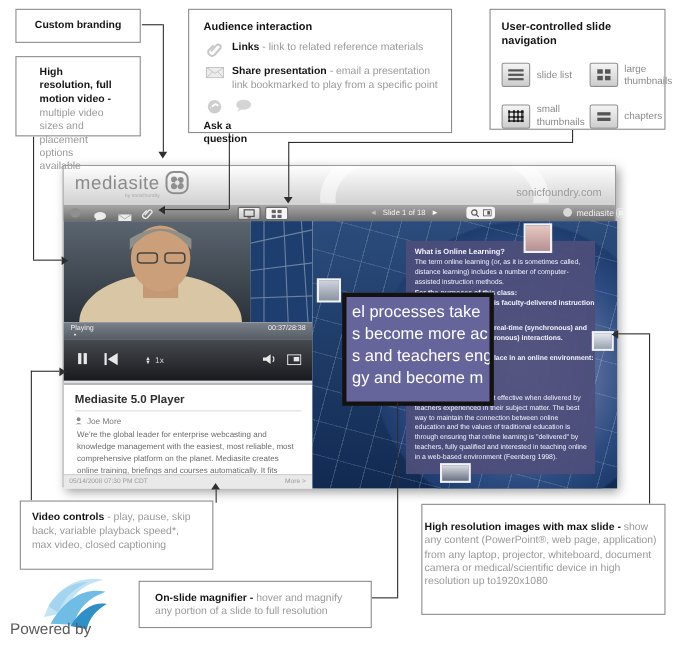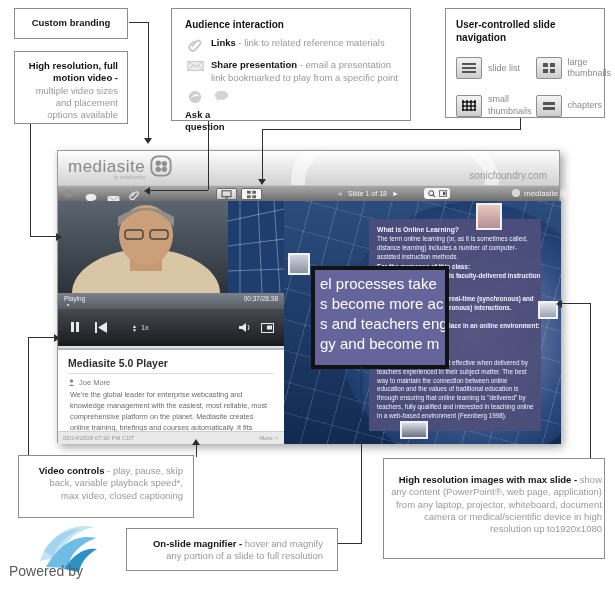--- a/index.html
+++ b/index.html
@@ -2,21 +2,21 @@
 <html><head>
 <meta charset="utf-8">
 <style>
   html,body{margin:0;padding:0;background:#fff;}
   #canvas{position:relative;width:615px;height:599px;background:#fff;
     font-family:"Liberation Sans",sans-serif;overflow:hidden;}
   .abs{position:absolute;}
   
   .callout{position:absolute;background:#fff;border:1px solid #8c8c8c;
     box-sizing:border-box;color:#999;font-size:9.5px;line-height:1.3;
-    text-align:right;z-index:12;}
+    text-align:left;z-index:12;}
   .callout b{color:#141414;}
   
   .line{position:absolute;background:#2e2e2e;z-index:11;}
   .arr{position:absolute;width:0;height:0;z-index:11;}
   .arr.down{border-left:4px solid transparent;border-right:4px solid transparent;border-top:6px solid #2e2e2e;}
   .arr.up{border-left:4px solid transparent;border-right:4px solid transparent;border-bottom:6px solid #2e2e2e;}
   .arr.left{border-top:4px solid transparent;border-bottom:4px solid transparent;border-right:6px solid #2e2e2e;}
   .arr.right{border-top:4px solid transparent;border-bottom:4px solid transparent;border-left:6px solid #2e2e2e;}
   
   #player{position:absolute;left:57px;top:150px;width:503px;height:293px;
@@ -68,21 +68,21 @@
 </style>
 </head>
 <body>
 
 <div id="canvas">
 
   <div class="callout" style="left:14px;top:8px;width:114px;height:31px;display:flex;align-items:center;justify-content:center;">
     <b>Custom branding</b>
   </div>
 
-  <div class="callout" style="left:14px;top:51px;width:114px;height:73px;padding:8px 9px;">
+  <div class="callout" style="left:14px;top:51px;width:114px;height:73px;padding:8px 21px;">
     <b>High resolution, full motion video - </b><span>multiple video sizes and placement options available</span>
   </div>
 
   <div class="callout" style="left:171px;top:8px;width:240px;height:113px;padding:9px 10px 6px 13px;text-align:left;">
     <b style="font-size:10px;">Audience interaction</b>
     <div style="display:grid;grid-template-columns:26px 1fr;row-gap:5px;margin-top:6px;">
       <span class="aud-ic">
         <svg width="16" height="16" viewBox="0 0 20 20">
             <path d="M6 11 L12 4 a3 3 0 0 1 5 3 L10 15 a4.5 4.5 0 0 1 -7 -5 L9 4" fill="none" stroke="#c6c6c6" stroke-width="2.2"></path>
           </svg>

